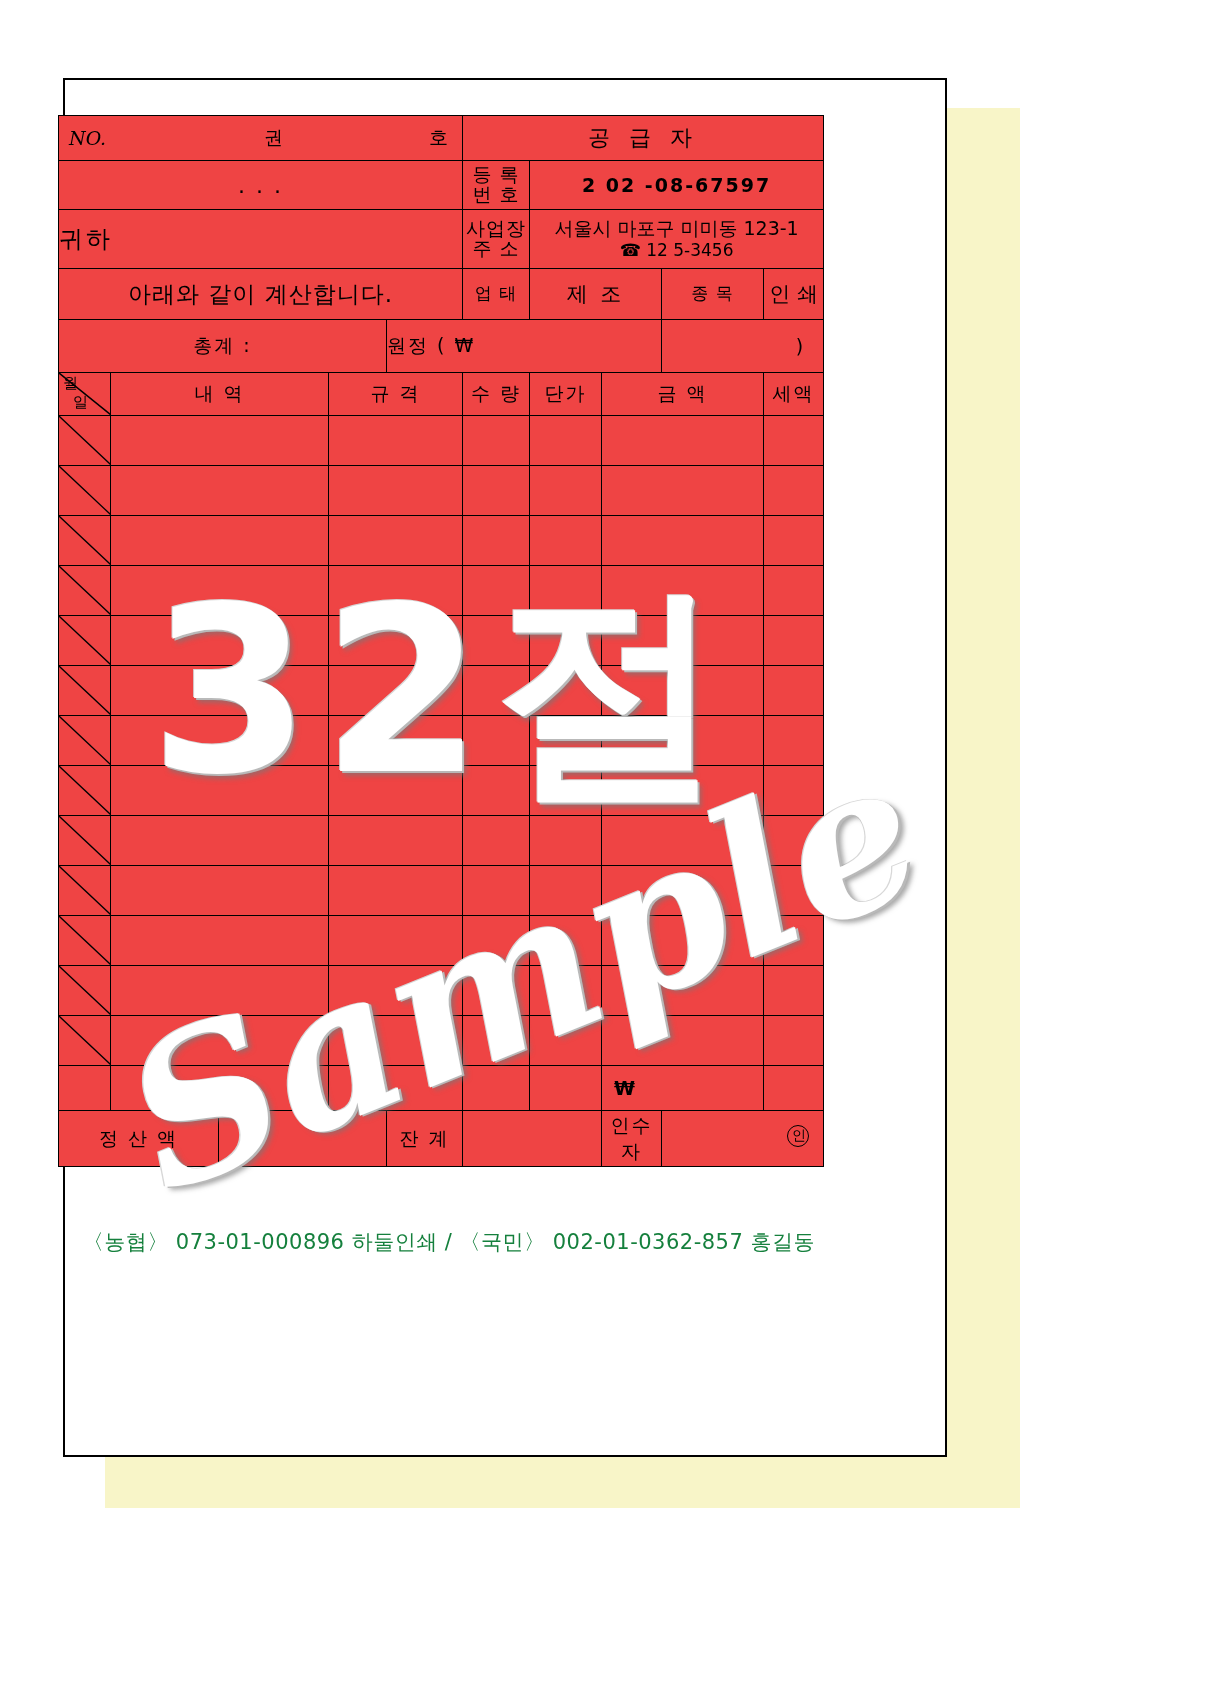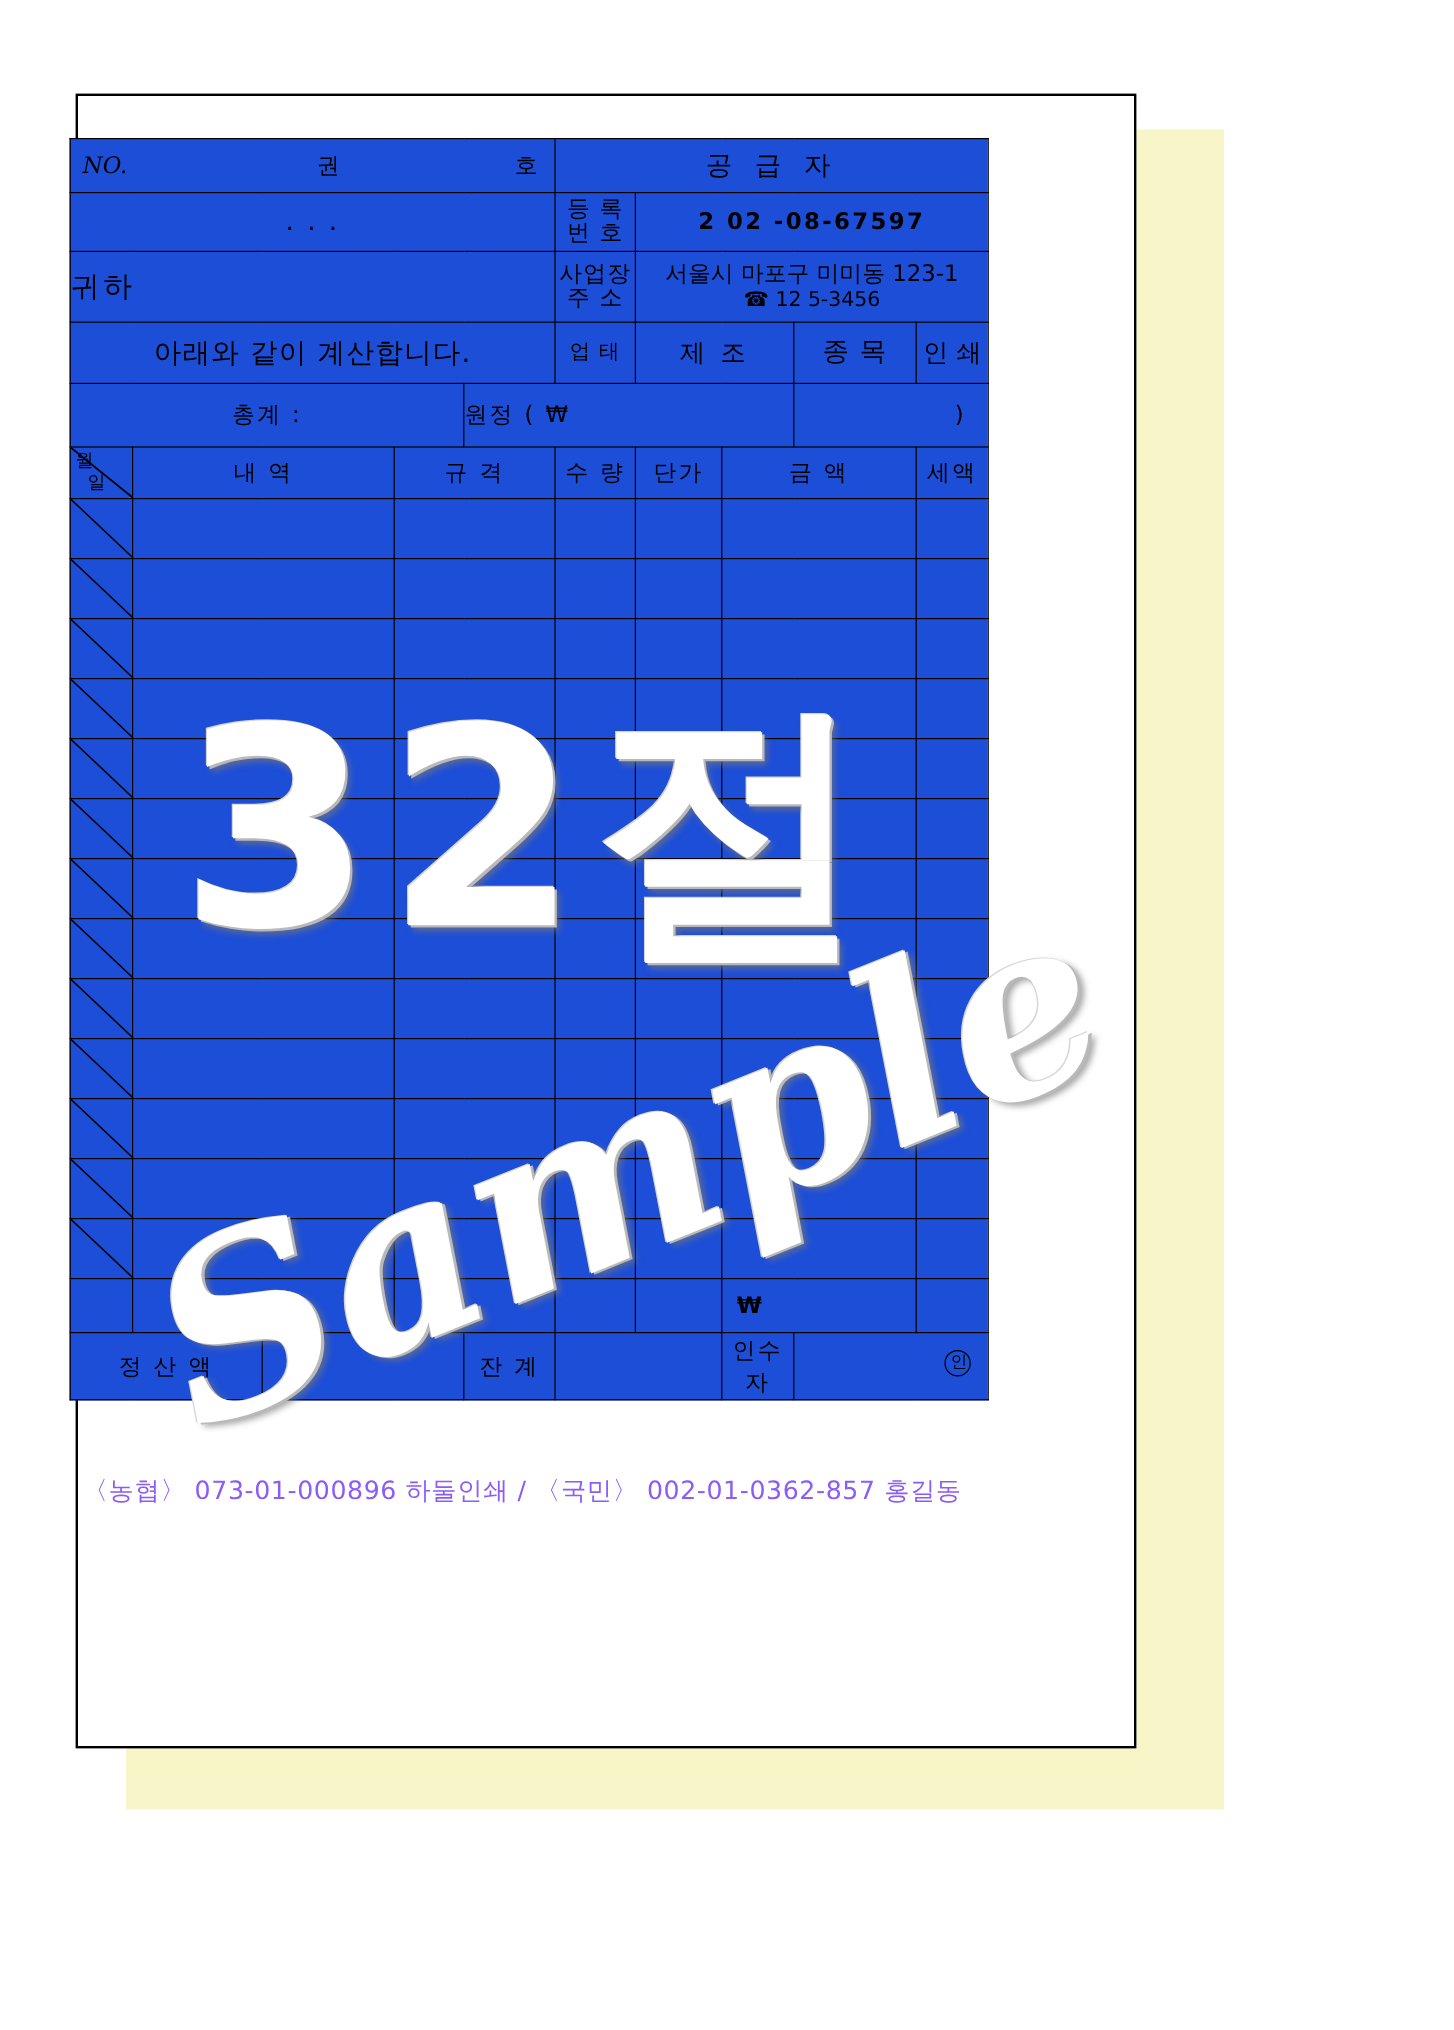--- a/index.html
+++ b/index.html
@@ -35,21 +35,21 @@
     background: #ffffff;
     border: 2px solid #000000;
   }
 
   
   #form {
     position: absolute;
     left: 58px;
     top: 115px;
     width: 765px;
-    background: #1d4ed8;
+    background: #ef4444;
   }
 
   table.frm {
     border-collapse: collapse;
     width: 765px;
     table-layout: fixed;
   }
   table.frm td {
     border: 1.5px solid #000;
     padding: 0;
@@ -144,26 +144,26 @@
   .body-row td { height: 49px; }
   .body-diag { position: relative; padding: 0; }
   .body-diag svg { position: absolute; left: 0; top: 0; }
 
   .sum-row td { height: 44px; font-size: 21px; letter-spacing: 4px; }
   .foot-row td { height: 55px; font-size: 20px; letter-spacing: 2px; }
 
   
   #bankline {
     position: absolute;
-    left: 69px;
+    left: 50px;
     top: 1228px;
     width: 765px;
-    text-align: left;
+    text-align: right;
     font-size: 21px;
-    color: #8b5cf6;
+    color: #15803d;
     letter-spacing: 0.5px;
     font-family: "DejaVu Sans", "Liberation Sans", sans-serif;
   }
 
   
   .wm {
     position: absolute;
     pointer-events: none;
     color: #ffffff;
     font-weight: bold;
@@ -240,21 +240,21 @@
       <td colspan="4" class="addr">
         <div>서울시 마포구 미미동 123-1</div>
         <div class="l2">☎ 12 5-3456</div>
       </td>
     </tr>
 
     <tr>
       <td colspan="5" style="height:50px;font-size:23px;letter-spacing:1px;margin-left:36px;">아래와 같이 계산합니다.</td>
       <td class="small-label" style="font-size:17px;">업 태</td>
       <td colspan="2" style="font-size:21px;letter-spacing:3px;">제      조</td>
-      <td class="small-label" style="font-size:22px;">종 목</td>
+      <td class="small-label" style="font-size:17px;">종 목</td>
       <td style="font-size:21px;">인 쇄</td>
     </tr>
 
     <tr class="total-row">
       <td colspan="4" class="total-left">총계 :</td>
       <td colspan="4" class="won-cell" style="text-align:left;padding-right:6px;"><span>원정 (</span> <span>₩</span></td>
       <td colspan="2" class="won-cell" style="text-align:right;padding-right:18px;">)</td>
     </tr>
 
     <tr class="colhdr">

